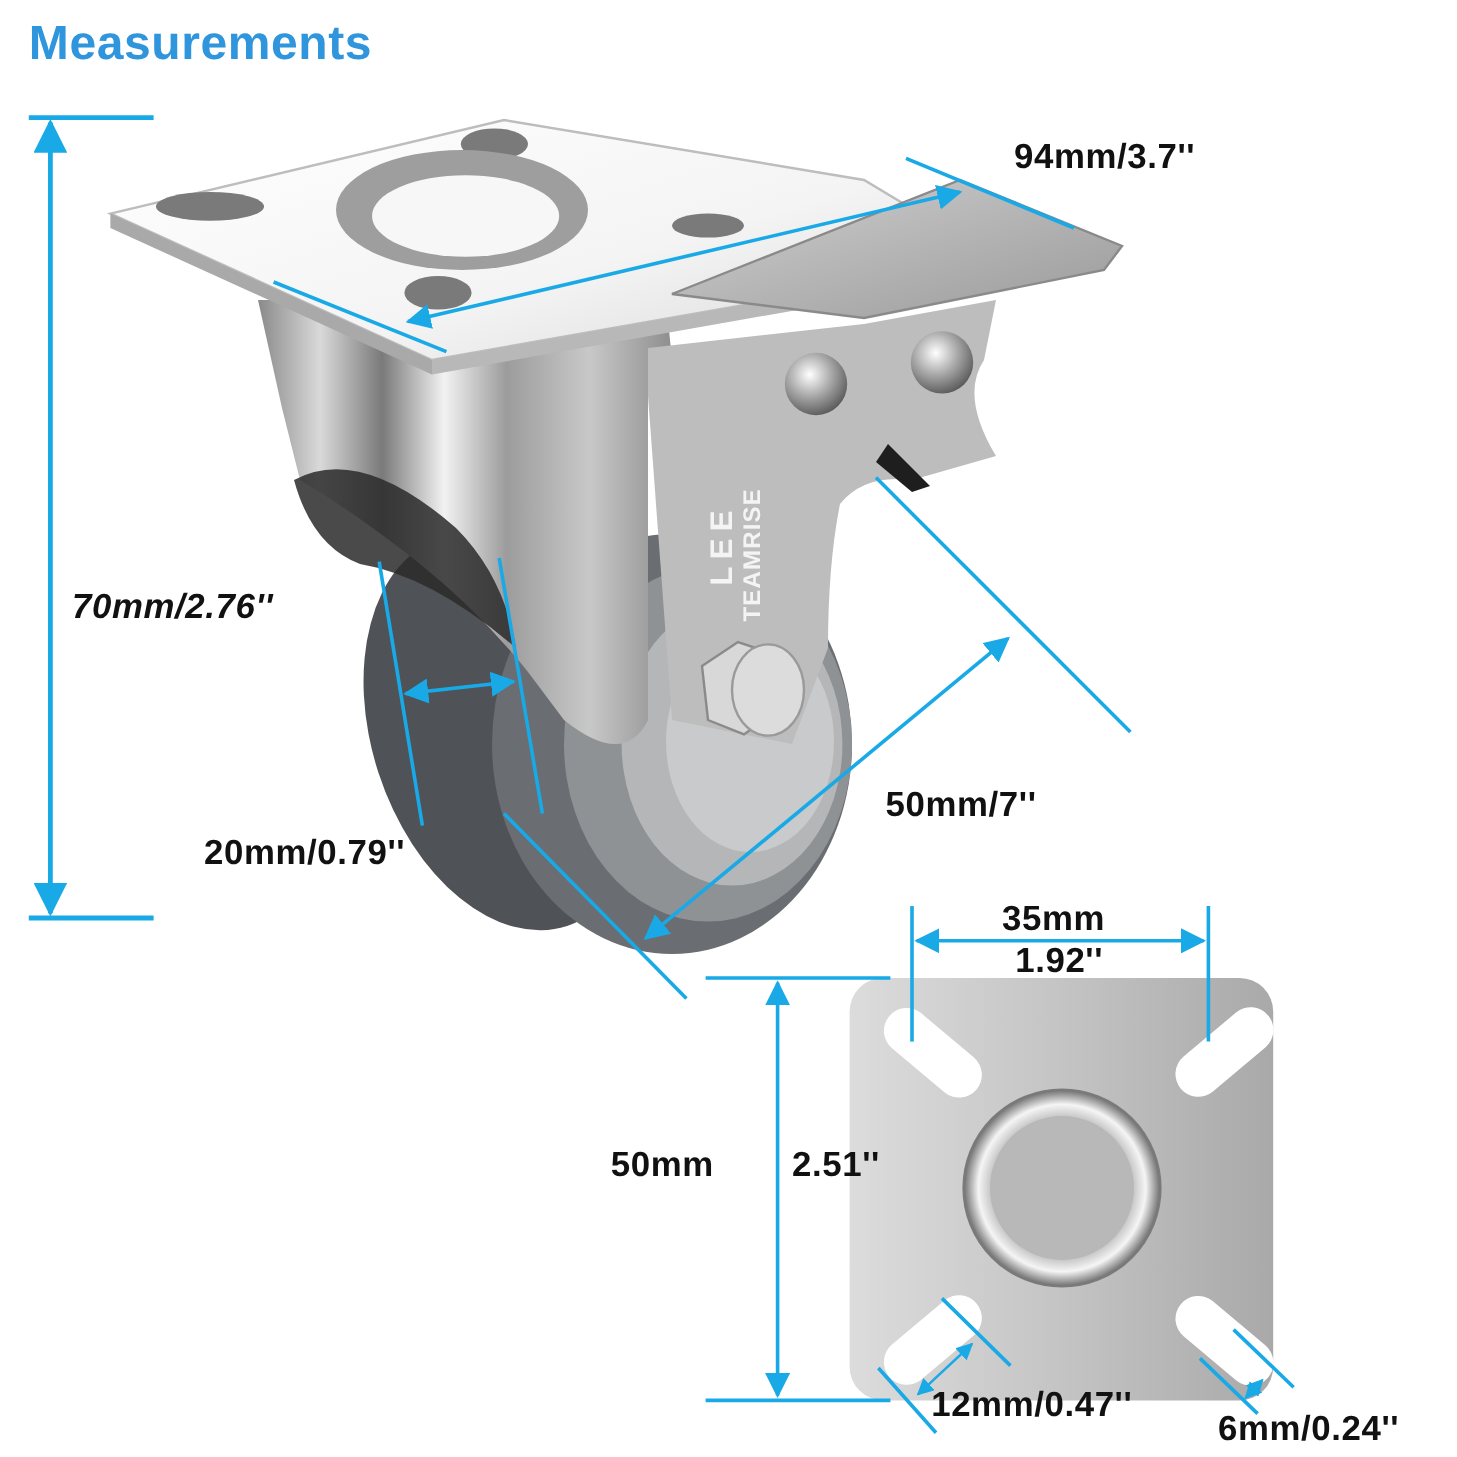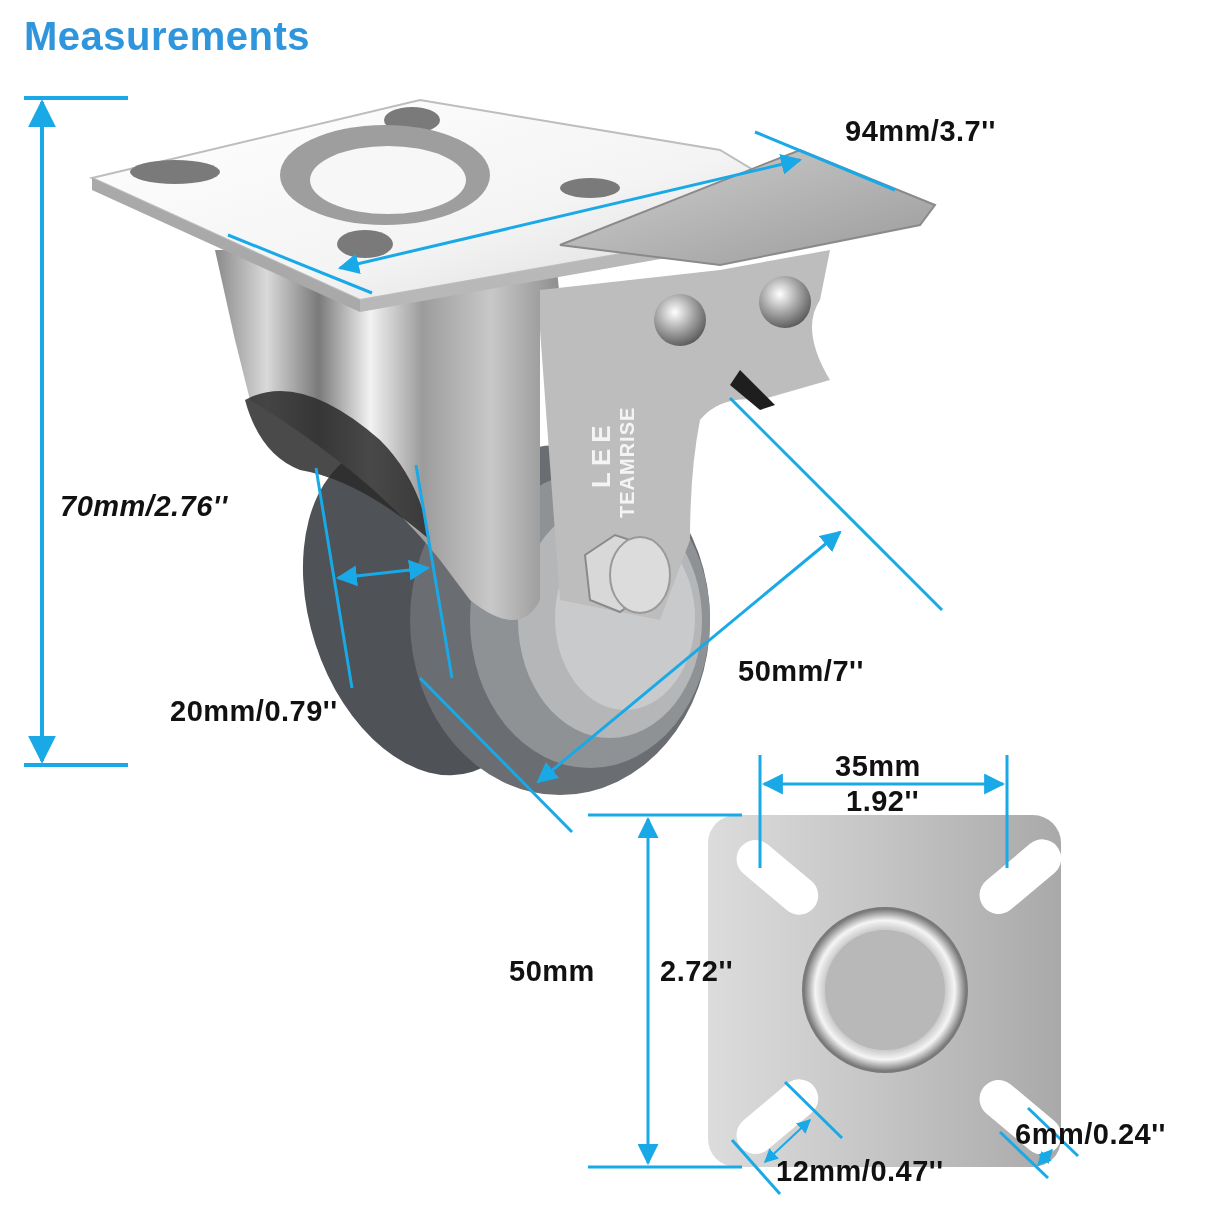--- a/index.html
+++ b/index.html
@@ -141,15 +141,15 @@
 <div class="brand" style="left:586px; top:488px; font-size:26px; letter-spacing:6px; transform: rotate(-90deg);">LEE</div>
 <div class="brand" style="left:616px; top:518px; font-size:20px; letter-spacing:1px; transform: rotate(-90deg);">TEAMRISE</div>
 
 <div class="lbl" style="left:845px; top:115px;">94mm/3.7''</div>
 <div class="lbl" style="left:60px; top:490px;font-style:italic;">70mm/2.76''</div>
 <div class="lbl" style="left:170px; top:695px;text-align:right;">20mm/0.79''</div>
 <div class="lbl" style="left:738px; top:655px;">50mm/7''</div>
 <div class="lbl" style="left:835px; top:750px;text-align:center;">35mm</div>
 <div class="lbl" style="left:846px; top:785px;">1.92''</div>
 <div class="lbl" style="left:509px; top:955px;">50mm</div>
-<div class="lbl" style="left:660px; top:955px;">2.72''</div>
+<div class="lbl" style="left:660px; top:955px;">2.51''</div>
 <div class="lbl" style="left:776px; top:1155px;">12mm/0.47''</div>
-<div class="lbl" style="left:1015px; top:1118px;">6mm/0.24''</div>
+<div class="lbl" style="left:1015px; top:1175px;">6mm/0.24''</div>
 
 </body></html>

